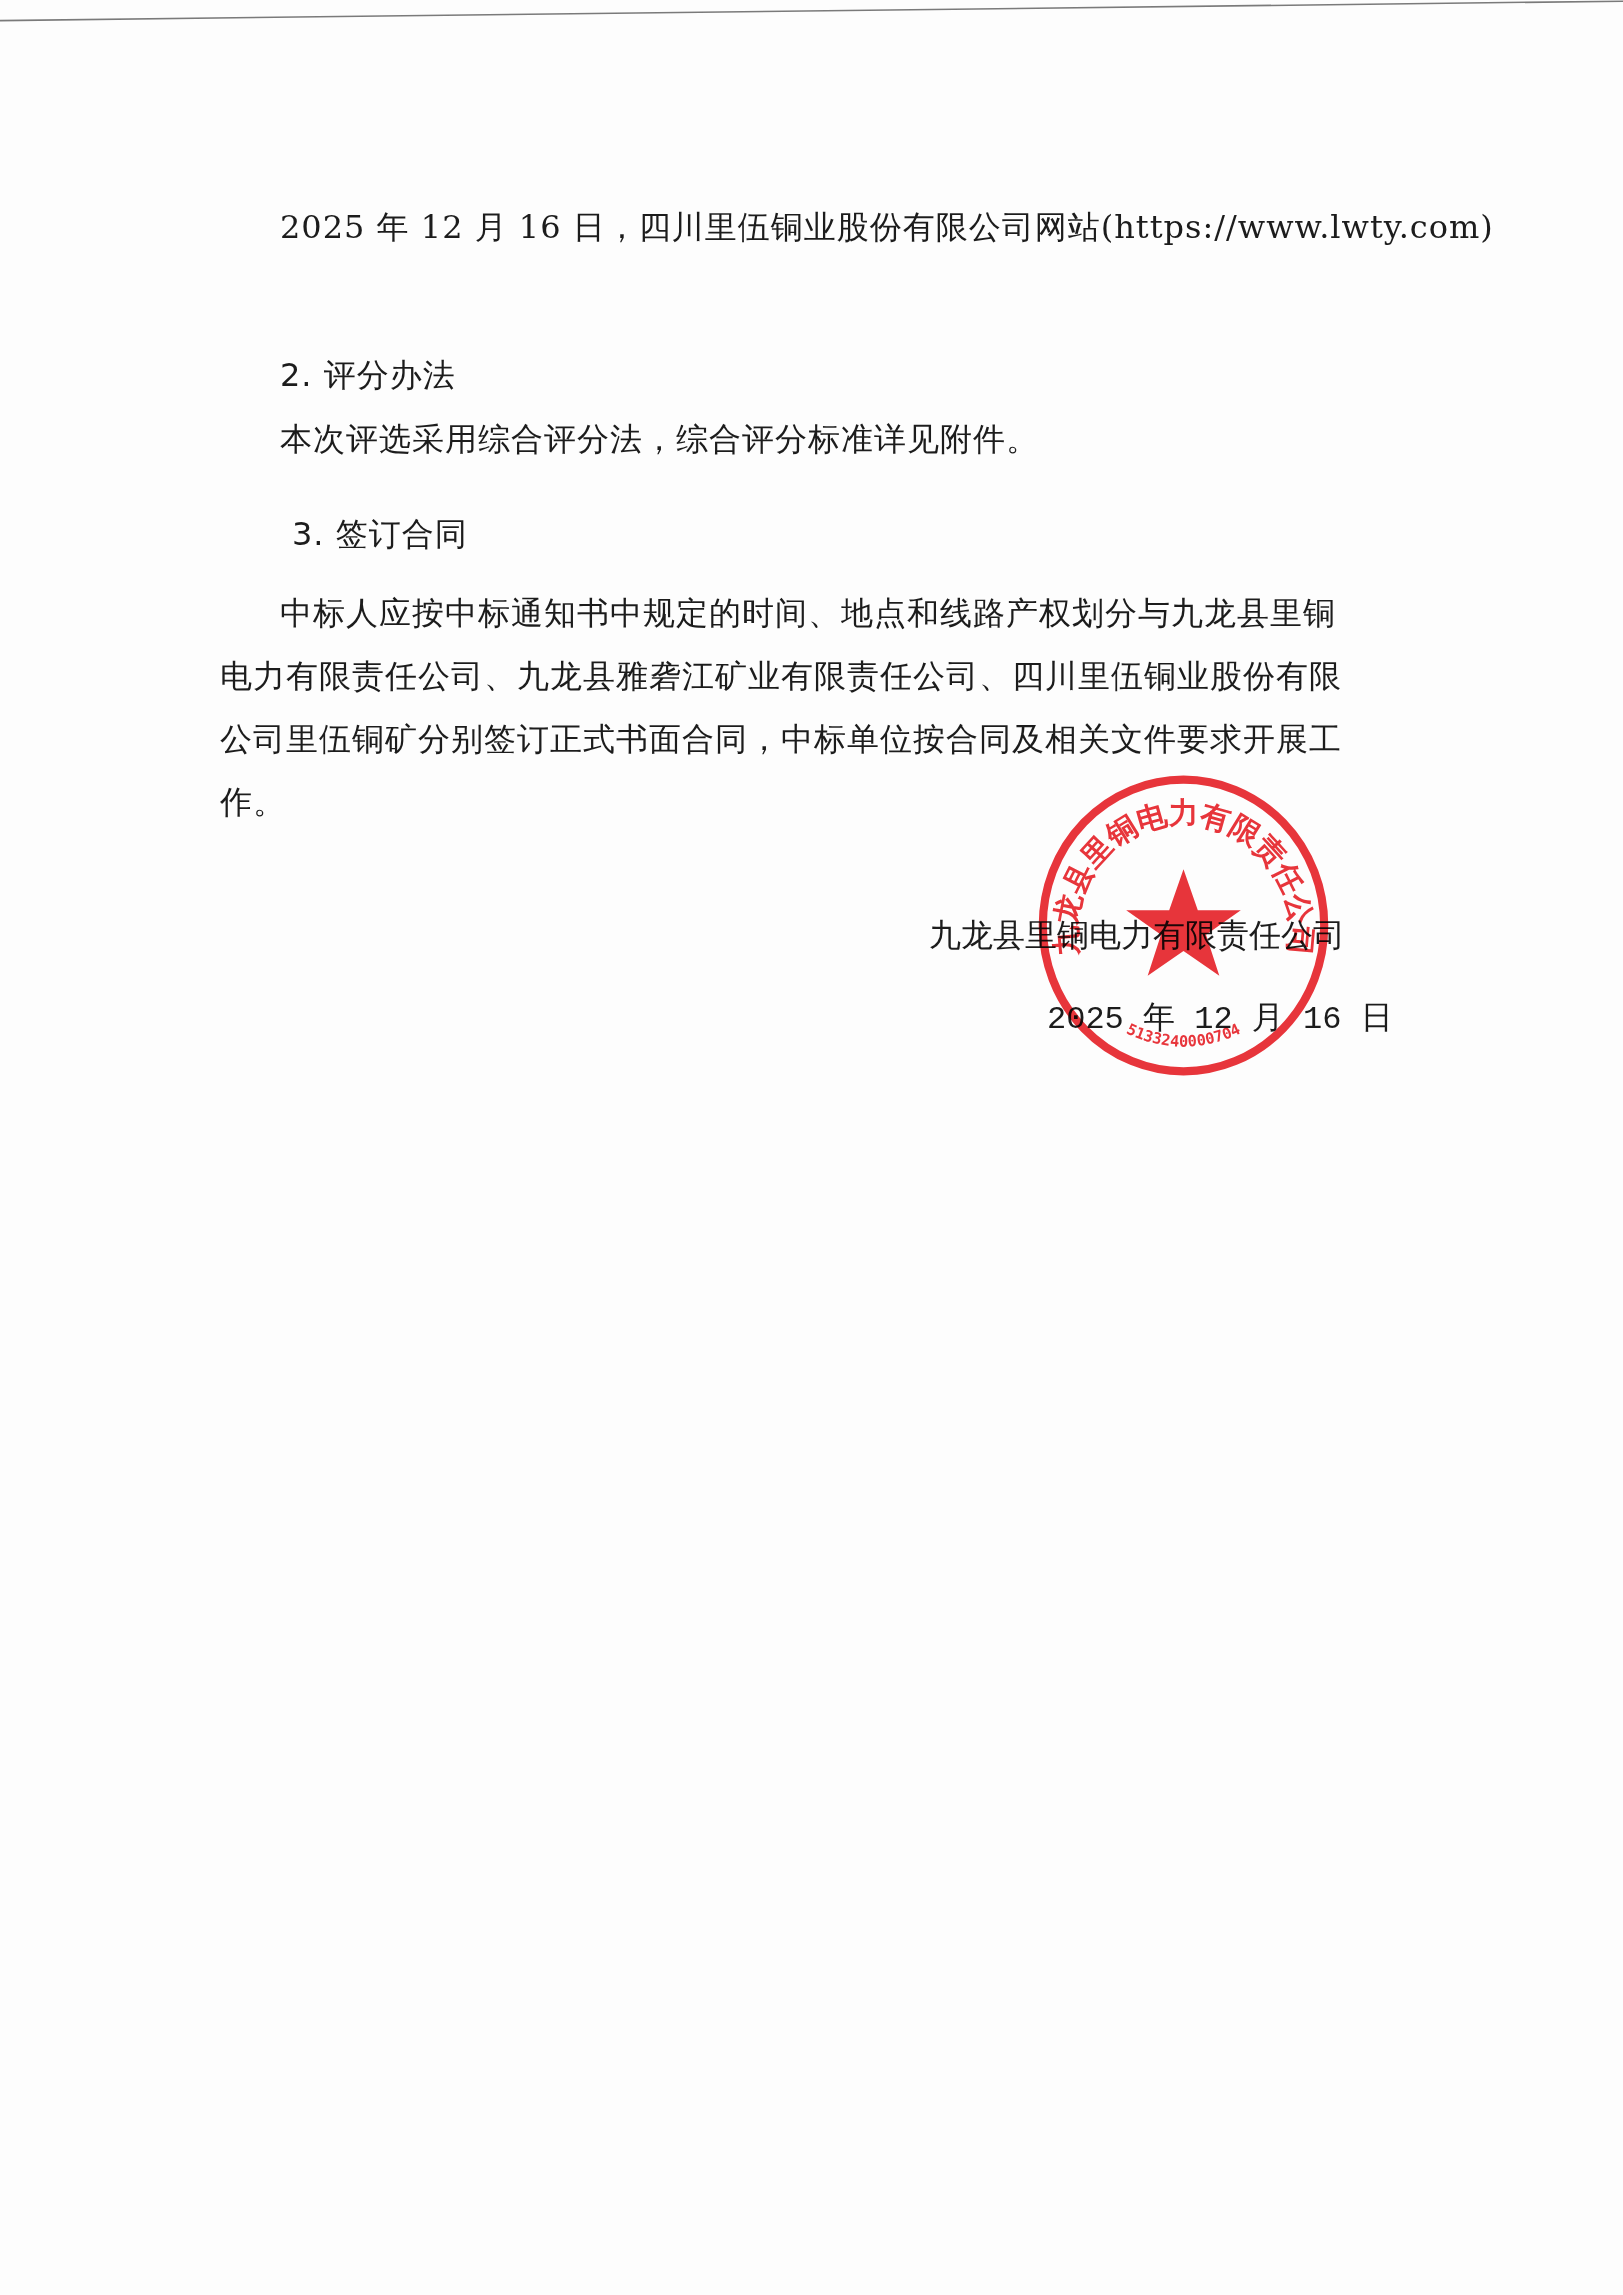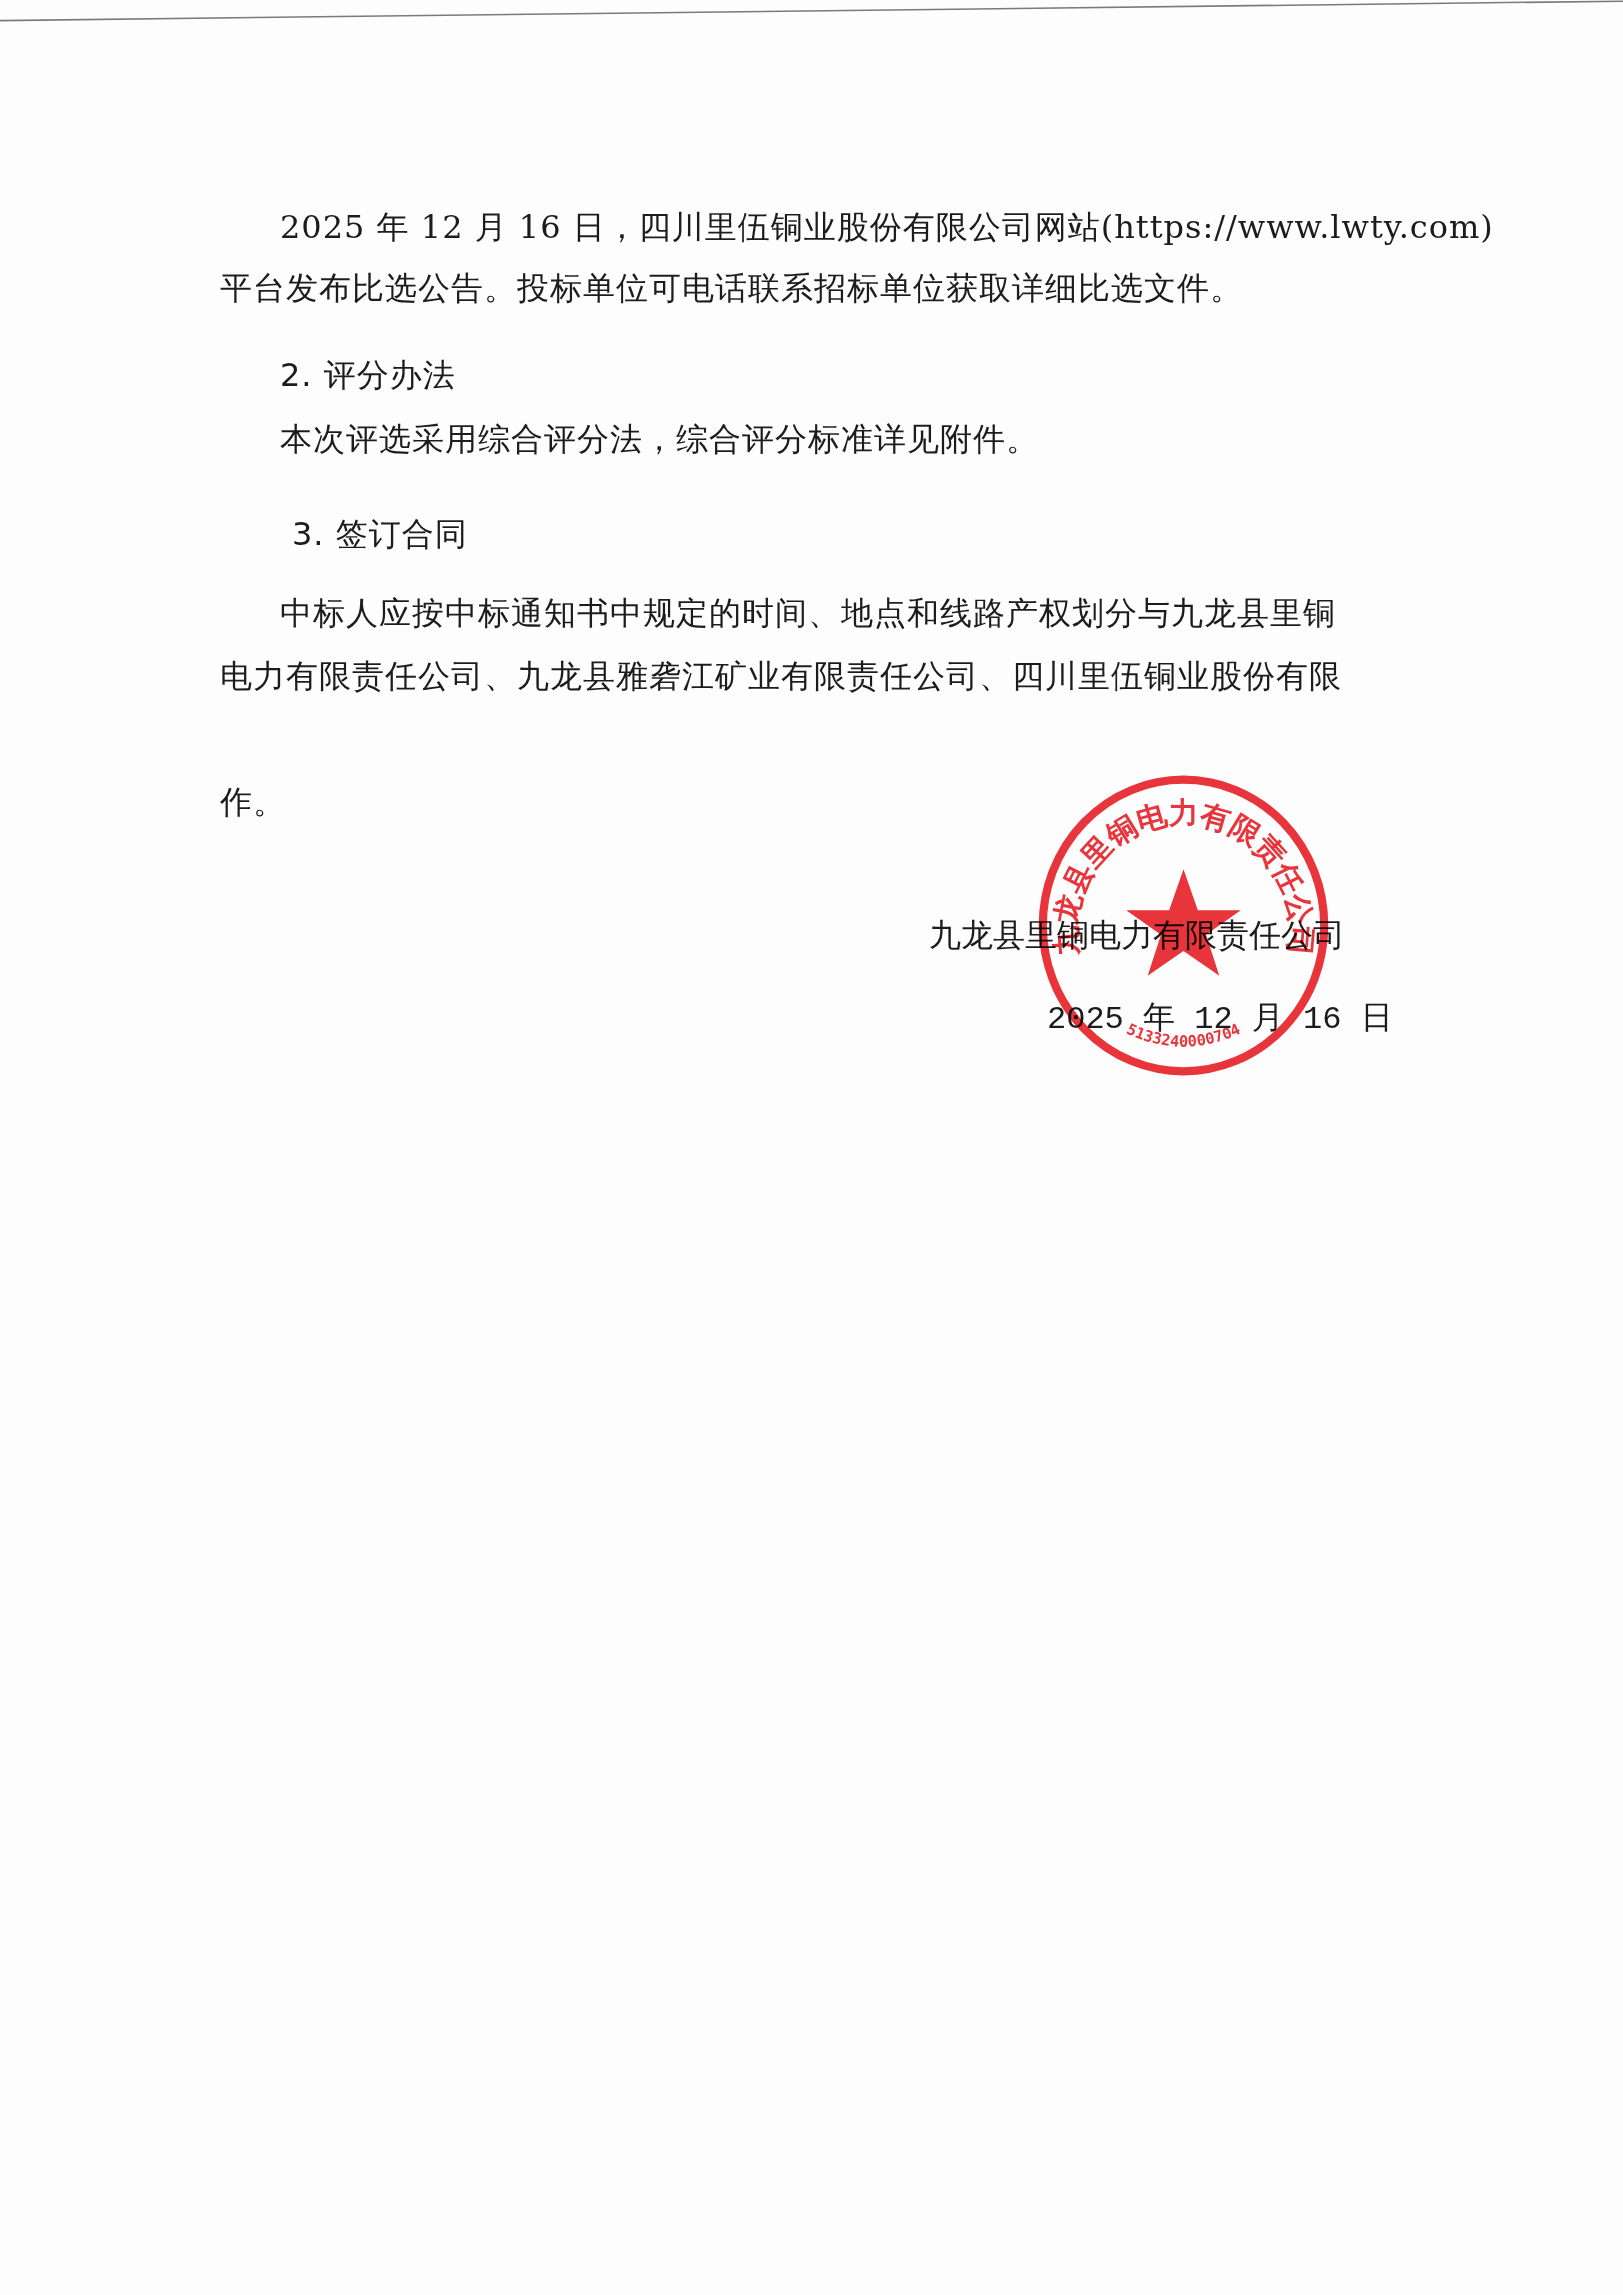--- a/index.html
+++ b/index.html
@@ -21,28 +21,28 @@
 </style>
 </head>
 <body>
 
 <svg class="scan-edge" viewBox="0 0 3175 60">
   <line x1="0" y1="40" x2="3175" y2="2" stroke="#7a7a7a" stroke-width="3"></line>
 </svg>
 
 <div class="page">
   <div class="line" style="left:280px; top:207px;">2025 年 12 月 16 日，四川里伍铜业股份有限公司网站(https://www.lwty.com)</div>
-  <div class="line" style="left:220px; top:268px;">平台发布比选公告。投标单位可电话联系招标单位获取详细比选文件。</div>
 
   <div class="line heading" style="left:280px; top:355px;">2.  评分办法</div>
   <div class="line" style="left:280px; top:419px;">本次评选采用综合评分法，综合评分标准详见附件。</div>
 
   <div class="line heading" style="left:280px; top:514px;margin-left:12px;">3.  签订合同</div>
   <div class="line" style="left:220px; top:656px;">电力有限责任公司、九龙县雅砻江矿业有限责任公司、四川里伍铜业股份有限</div>
   <div class="line" style="left:280px; top:593px;">中标人应按中标通知书中规定的时间、地点和线路产权划分与九龙县里铜</div>
+  <div class="line" style="left:220px; top:719px;">公司里伍铜矿分别签订正式书面合同，中标单位按合同及相关文件要求开展工</div>
   <div class="line" style="left:220px; top:782px;">作。</div>
 
   <div class="signature" style="left:929px; top:915px;">九龙县里铜电力有限责任公司</div>
   <div class="signature" style="left:1047px; top:999px;font-family:Liberation Mono, monospace;">2025 年 12 月 16 日</div>
 
   <svg class="seal" viewBox="0 0 600 600">
     <defs>
       <path id="sealArc" d="M 110 400 A 210 210 0 1 1 490 400"></path>
       <path id="codeArc" d="M 130 470 A 250 250 0 0 0 470 470"></path>
     </defs>

